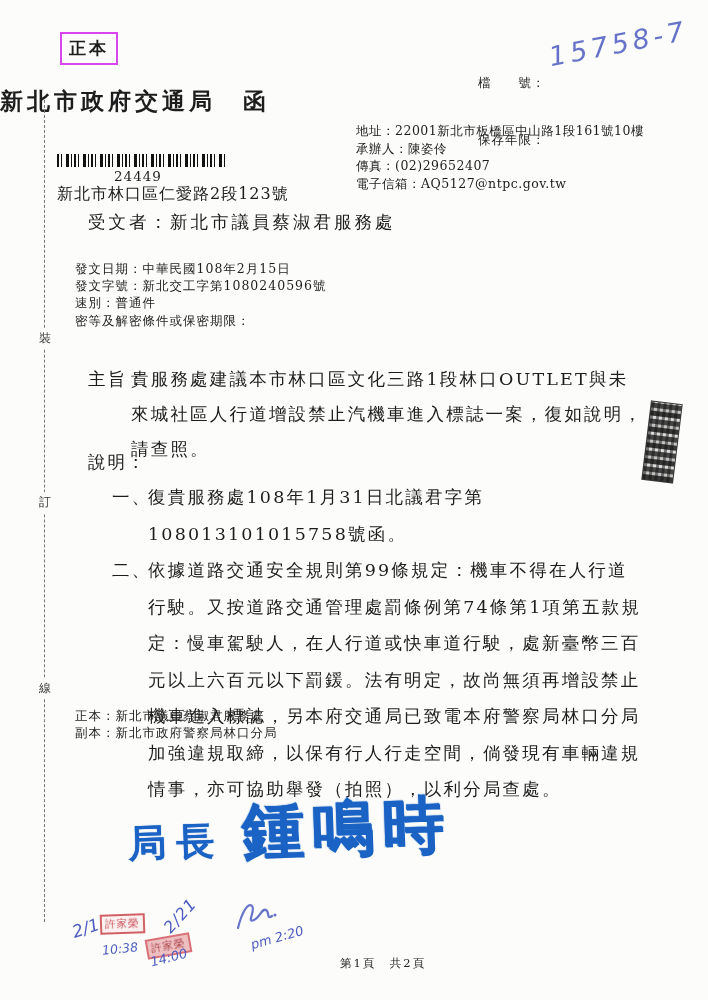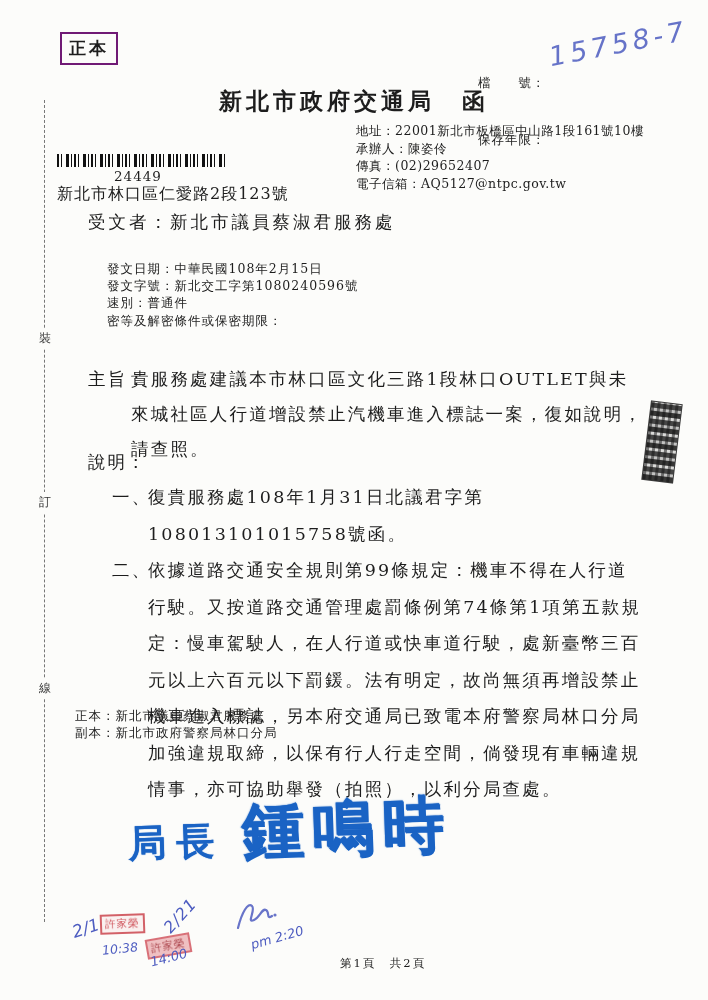--- a/index.html
+++ b/index.html
@@ -9,21 +9,21 @@
     background:#fcfcfa;
     color:#1d1d1d;
     position:relative;
     overflow:hidden;
   }
   .abs{ position:absolute; }
 
   
   .orig-box{
     left:60px; top:32px;
-    border:2px solid #701a75;
+    border:2px solid #d946ef;
     padding:3px 7px;
     font-size:17px; letter-spacing:3px; font-weight:bold;
   }
 
   
   .file-labels{
     left:478px; top:35px;
     font-size:12.5px; line-height:19px; letter-spacing:1px;
     white-space:pre;
   }
@@ -33,21 +33,20 @@
     font-size:27px;
     font-family:"DejaVu Sans", sans-serif;
     font-style:italic;
     transform:rotate(-11deg);
     letter-spacing:4px;
     opacity:.85;
   }
 
   .doc-title{
     left:0; top:86px; width:708px;
-    text-align:center;
     font-size:23px; letter-spacing:4px; font-weight:bold;
   }
 
   .agency-info{
     left:356px; top:122px;
     font-size:12.5px; line-height:17.5px; letter-spacing:.5px;
   }
 
   .barcode{
     left:57px; top:154px; width:170px; height:13px;
@@ -58,21 +57,21 @@
   .mail-code{ left:76px; top:168px; font-size:13.5px; letter-spacing:1px;margin-left:38px; }
   .mail-address{ left:57px; top:184px; font-size:16px; letter-spacing:1px; }
 
   .recipient{
     left:88px; top:210px;
     font-size:17.5px; letter-spacing:3px; font-weight:500;
   }
 
   .meta-block{
     left:75px; top:260px;
-    font-size:12.5px; line-height:17.2px; letter-spacing:1px;margin-left:32px;
+    font-size:12.5px; line-height:17.2px; letter-spacing:1px;
   }
 
   
   .subject-wrap{
     left:88px; top:362px; width:556px;
     font-size:17.5px; line-height:35px; letter-spacing:2.2px;
   }
   .hang{ position:relative; padding-left:43px; }
   .hang > .lbl{ position:absolute; left:0; top:0; }
 

